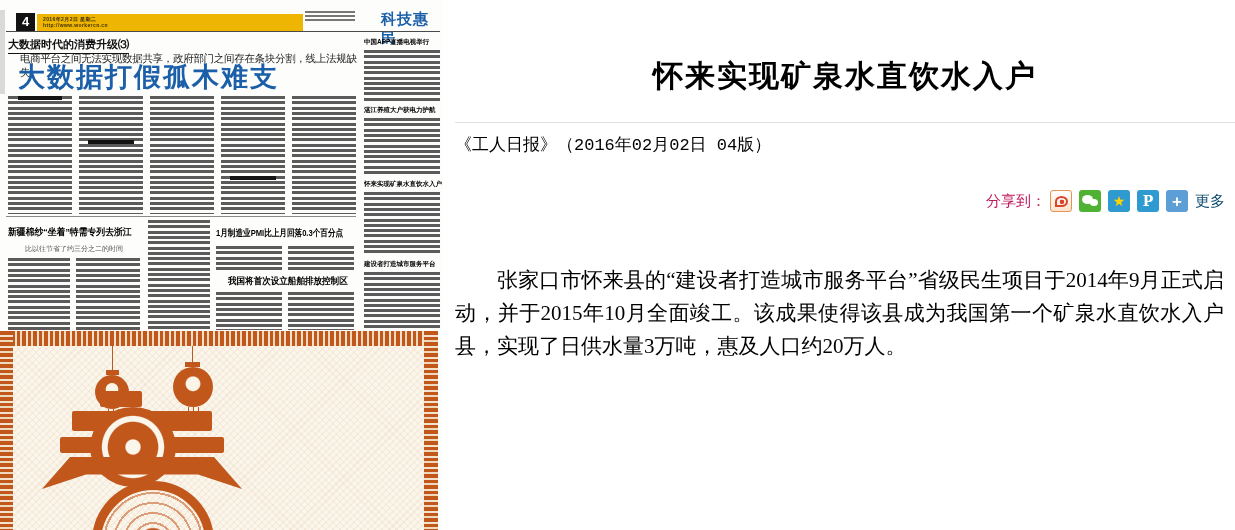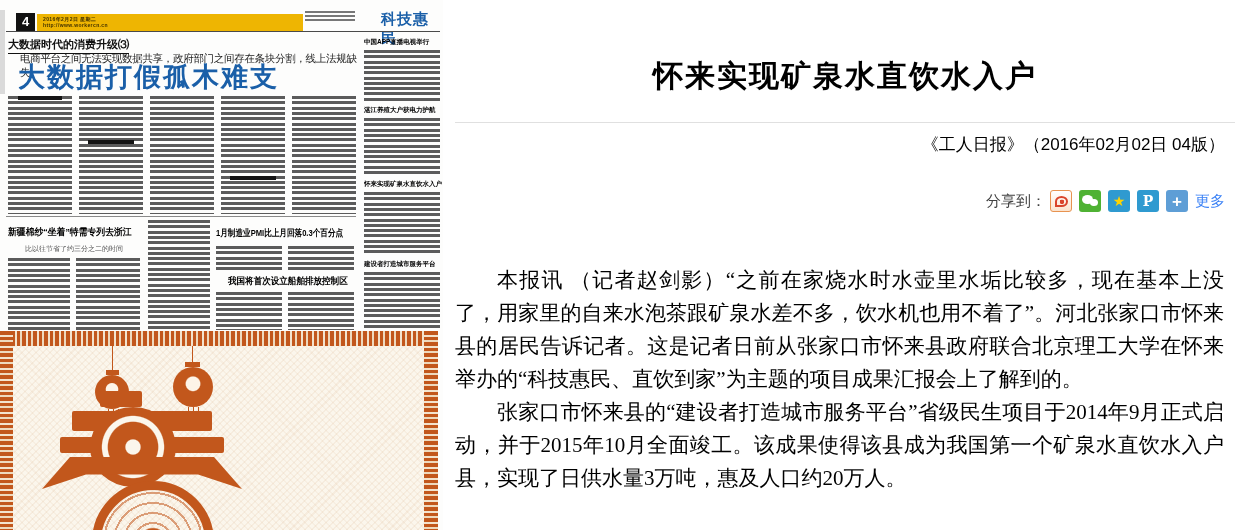--- a/index.html
+++ b/index.html
@@ -61,39 +61,39 @@
       background:radial-gradient(circle at 50% 50%, #fbf6ec 0 12%, #c2571c 14% 42%, #fbf6ec 44% 52%, #c2571c 54% 100%);}
   .roof{position:absolute;background:#c2571c;clip-path:polygon(0 100%,14% 0,86% 0,100% 100%,78% 55%,22% 55%);}
   .bigring{position:absolute;border:9px solid #c2571c;border-radius:50%;
       background:radial-gradient(circle at 50% 50%, #c2571c 0 18%, transparent 20%),
                  repeating-radial-gradient(circle at 50% 50%, transparent 0 8px, rgba(194,87,28,.55) 8px 10px);}
 
   
   .atitle{left:455px;top:56px;width:780px;text-align:center;font-size:30px;font-weight:bold;
       color:#000;font-family:"Liberation Serif","DejaVu Serif",serif;letter-spacing:2px;}
   .divider{left:455px;top:122px;width:780px;height:1px;background:#e0e0e0;}
-  .source{left:455px;top:133px;width:770px;text-align:right;font-size:17px;color:#000;
-      font-family:Liberation Sans, sans-serif;}
+  .source{left:455px;top:133px;width:770px;font-size:17px;color:#000;
+      font-family:Liberation Mono, monospace;}
   .sharerow{left:986px;top:188px;width:240px;height:26px;display:flex;align-items:center;}
-  .sharelabel{font-size:15px;color:#404040;margin-right:4px;}
+  .sharelabel{font-size:15px;color:#be185d;margin-right:4px;}
   .sicon{width:22px;height:22px;border-radius:3px;margin-right:7px;display:flex;
       align-items:center;justify-content:center;cursor:pointer;box-sizing:border-box;
       font-weight:bold;}
   .i-weibo{background:linear-gradient(#fff,#fbe3cd);border:1px solid #e89350;}
   .i-weibo::before{content:"";width:13px;height:11px;border:2.5px solid #d9442b;border-radius:50% 50% 50% 0;
       box-sizing:border-box;background:radial-gradient(circle at 55% 55%, #d9442b 2px, transparent 2.5px);}
   .i-wechat{background:#4fb233;position:relative;}
   .i-wechat::before{content:"";position:absolute;left:3px;top:5px;width:11px;height:9px;background:#fff;
       border-radius:50% 50% 45% 50%;}
   .i-wechat::after{content:"";position:absolute;right:3px;top:9px;width:8px;height:7px;background:#fff;
       border-radius:50% 50% 50% 45%;}
   .i-qzone{background:#2f9ad0;color:#ffd400;font-size:14px;line-height:1;}
   .i-peng{background:#2f9ad0;color:#fff;font-size:14px;font-family:"DejaVu Serif",serif;}
   .i-plus{background:#5e9ed6;color:#fff;font-size:17px;line-height:1;}
-  .morelabel{font-size:15px;color:#3b82f6;cursor:pointer;text-align:right;}
+  .morelabel{font-size:15px;color:#0c4a6e;cursor:pointer;text-align:right;}
   .abody{left:455px;top:264px;width:769px;font-size:21px;line-height:33px;color:#000;
       font-family:"Liberation Serif","DejaVu Serif",serif;text-align:justify;}
   .abody p{margin:0;text-indent:2em;}
 </style>
 </head>
 <body>
 
 <div id="page">
 
   <div id="paper" class="abs">
@@ -185,17 +185,16 @@
     <span class="sharelabel">分享到：</span>
     <span class="sicon i-weibo"></span>
     <span class="sicon i-wechat"></span>
     <span class="sicon i-qzone">★</span>
     <span class="sicon i-peng">P</span>
     <span class="sicon i-plus">+</span>
     <span class="morelabel">更多</span>
   </div>
 
   <div class="abs abody">
-    <p>本报讯 （记者赵剑影）“之前在家烧水时水壶里水垢比较多，现在基本上没了，用家里的自来水泡茶跟矿泉水差不多，饮水机也用不着了”。河北张家口市怀来县的居民告诉记者。这是记者日前从张家口市怀来县政府联合北京理工大学在怀来举办的“科技惠民、直饮到家”为主题的项目成果汇报会上了解到的。</p>
     <p>张家口市怀来县的“建设者打造城市服务平台”省级民生项目于2014年9月正式启动，并于2015年10月全面竣工。该成果使得该县成为我国第一个矿泉水直饮水入户县，实现了日供水量3万吨，惠及人口约20万人。</p>
   </div>
 
 </div>
 
 </body></html>

